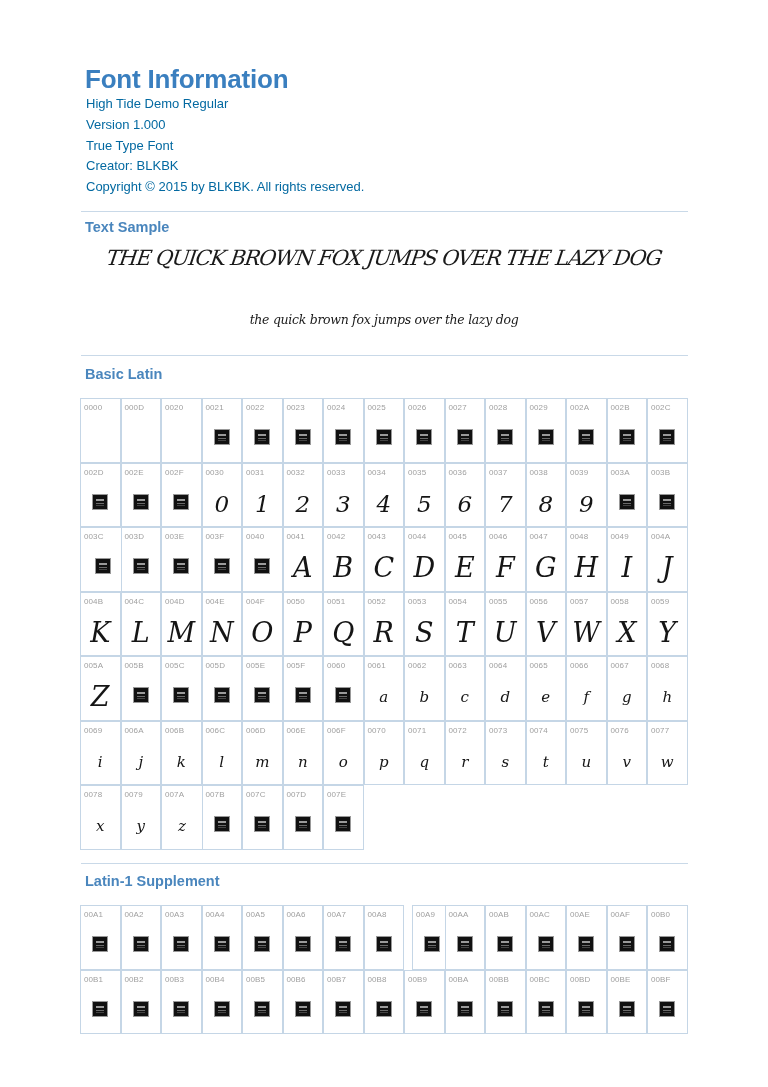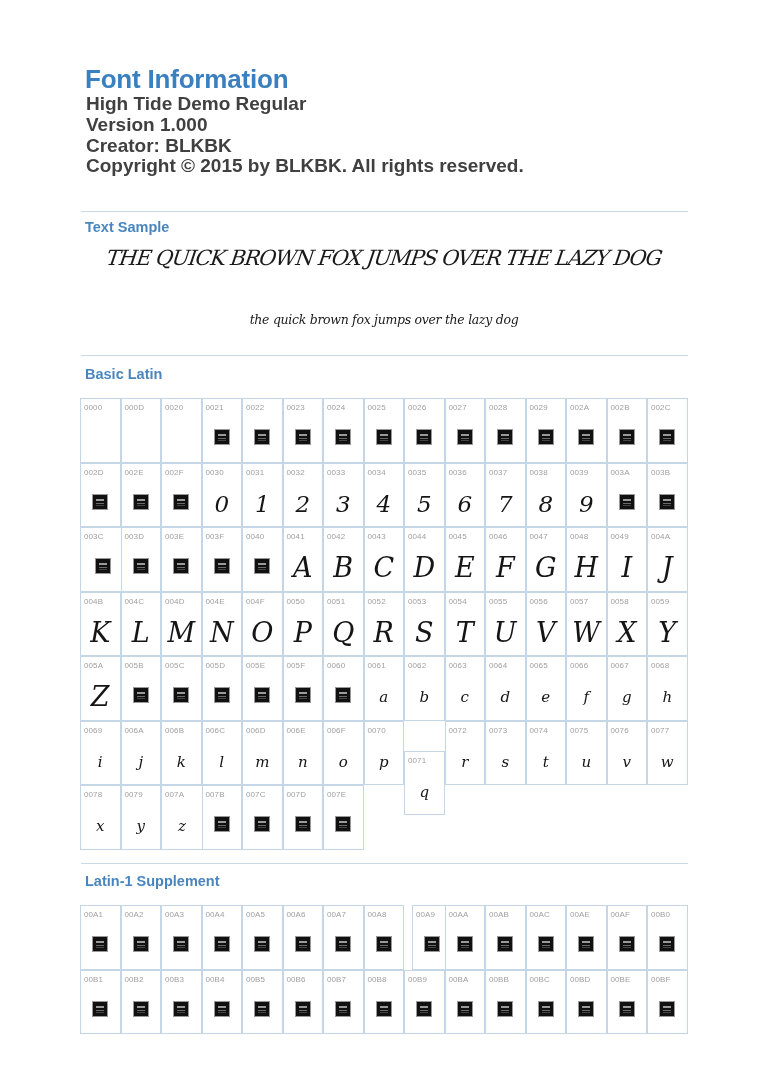--- a/index.html
+++ b/index.html
@@ -1,20 +1,20 @@
 <!DOCTYPE html>
 <html><head>
 <meta charset="utf-8">
 <style>
   html, body { margin: 0; padding: 0; background: #ffffff; }
   body { width: 768px; height: 1087px; position: relative; overflow: hidden;
          font-family: "Liberation Sans", sans-serif; color: #111; }
   .title { position: absolute; left: 85px; top: 64px; font-size: 26px; font-weight: bold;
            color: #3a7fbf; letter-spacing: -0.2px; }
-  .info { position: absolute; left: 86px; top: 94px; font-size: 19px; font-weight: bold; line-height: 20.8px; color: #404040; }
+  .info { position: absolute; left: 86px; top: 94px; font-size: 13px; font-weight: normal; line-height: 20.8px; color: #0369a1; }
   .info div { white-space: nowrap; }
   .rule { position: absolute; left: 81px; width: 607px; height: 1px; background: #c9d9e8; }
   .section-h { position: absolute; left: 85px; font-size: 14.5px; font-weight: bold; color: #4a86bd; }
   .sample-upper { position: absolute; left: 0; width: 768px; top: 246px; text-align: center;
                   font-family: "DejaVu Serif", serif; font-style: italic; font-size: 21px;
                   letter-spacing: -1.2px; color: #1a1a1a; transform: skewX(-8deg); }
   .sample-lower { position: absolute; left: 0; width: 768px; top: 312px; text-align: center;
                   font-family: "DejaVu Serif", serif; font-style: italic; font-size: 12.5px;
                   color: #1a1a1a; letter-spacing: -0.3px; }
   .cell { position: absolute; width: 40.5px; height: 64.5px; box-sizing: border-box;
@@ -30,20 +30,21 @@
   .demo::before { content: ""; position: absolute; left: 3px; top: 4px; width: 8px; height: 2px; background: #9a9a9a; }
   .demo::after { content: ""; position: absolute; left: 3px; top: 8px; width: 8px; height: 1px; background: #6a6a6a; box-shadow: 0 2px 0 #444; }
 </style>
 </head>
 <body>
 
 <div class="title">Font Information</div>
 <div class="info">
   <div>High Tide  Demo Regular</div>
   <div>Version 1.000</div>
+  <div>True Type Font</div>
   <div>Creator: BLKBK</div>
   <div>Copyright © 2015 by BLKBK. All rights reserved.</div>
 </div>
 
 <div class="rule" style="top:211px"></div>
 <div class="section-h" style="top:219px">Text Sample</div>
 <div class="sample-upper">THE QUICK BROWN FOX JUMPS OVER THE LAZY DOG</div>
 <div class="sample-lower">the quick brown fox jumps over the lazy dog</div>
 
 <div class="rule" style="top:355px"></div>
@@ -371,21 +372,21 @@
       <span class="glyph small">n</span>
     </div>
     <div class="cell" style="left: 243px; top: 322.5px;">
       <span class="code">006F</span>
       <span class="glyph small">o</span>
     </div>
     <div class="cell" style="left: 283.5px; top: 322.5px;">
       <span class="code">0070</span>
       <span class="glyph small">p</span>
     </div>
-    <div class="cell" style="left: 324px; top: 322.5px; margin-top: 30px;">
+    <div class="cell" style="left: 324px; top: 322.5px;">
       <span class="code">0071</span>
       <span class="glyph small">q</span>
     </div>
     <div class="cell" style="left: 364.5px; top: 322.5px;">
       <span class="code">0072</span>
       <span class="glyph small">r</span>
     </div>
     <div class="cell" style="left: 405px; top: 322.5px;">
       <span class="code">0073</span>
       <span class="glyph small">s</span>

